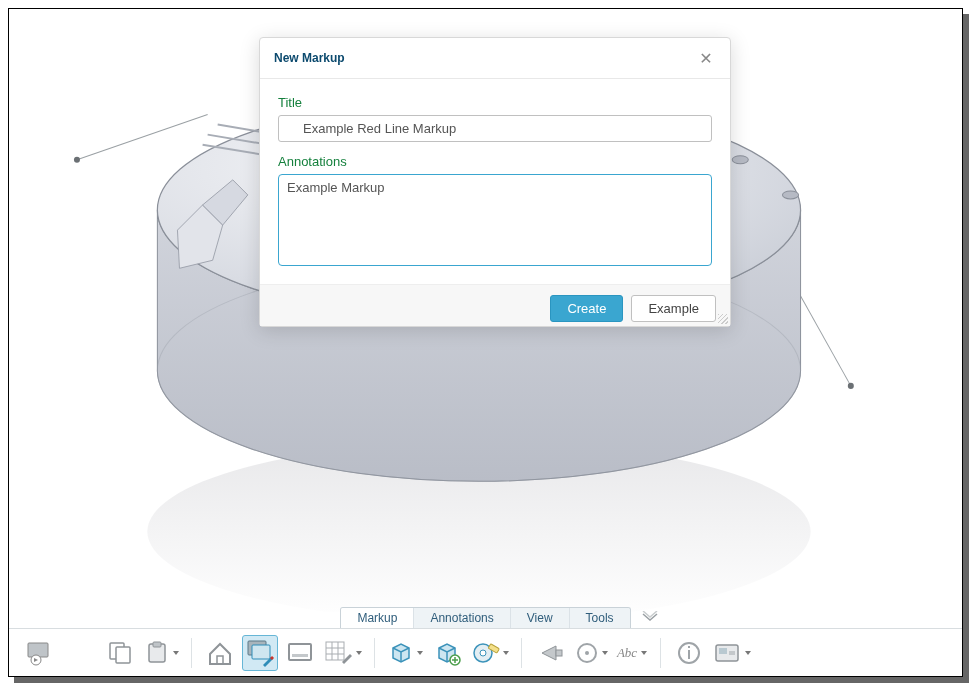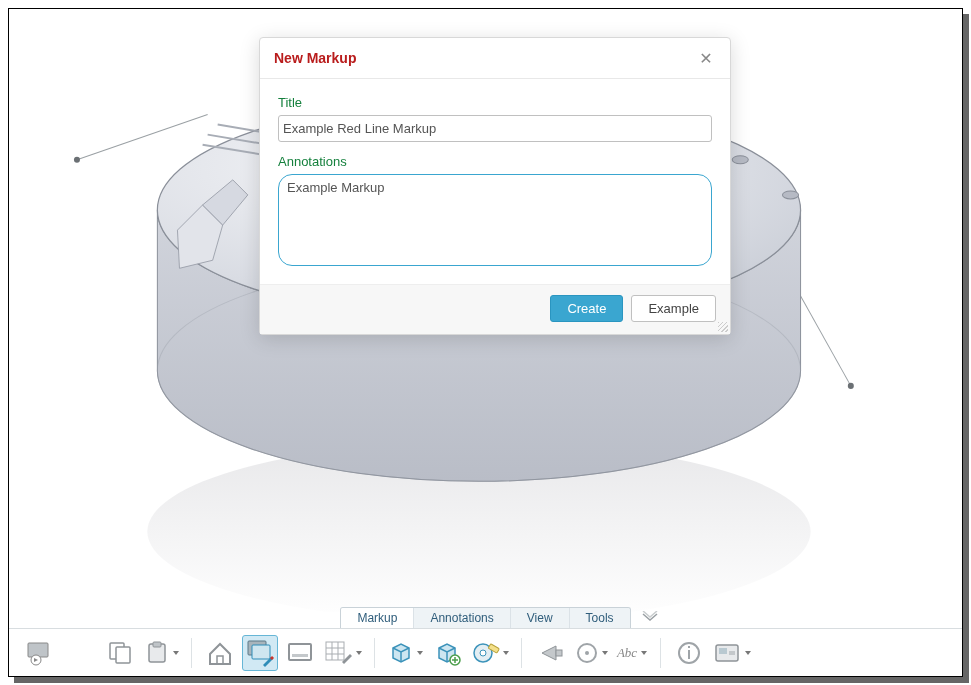--- a/index.html
+++ b/index.html
@@ -45,23 +45,23 @@
   z-index: 100;
 }
 .dialog-header {
   padding: 10px 14px;
   display: flex;
   justify-content: space-between;
   align-items: center;
   border-bottom: 1px solid #e8e8e8;
 }
 .dialog-header h2 {
-  font-size: 14px;
+  font-size: 12px;
   font-weight: 600;
-  color: #b91c1c;
+  color: #0c4a6e;
 }
 .close-btn {
   width: 20px; height: 20px;
   display: flex; align-items: center; justify-content: center;
   cursor: pointer;
   color: #888;
   font-size: 16px;
   border: none;
   background: none;
 }
@@ -71,41 +71,41 @@
 .field-label {
   font-size: 13px;
   color: #15803d;
   font-weight: 400;
   margin-bottom: 5px;
   margin-top: 6px;
   display: block;
 }
 .text-input {
   width: 100%;
-  padding: 5px 4px;
+  padding: 5px 24px;
   font-size: 13px;
   color: #555;
   border: 1px solid #c0c0c0;
   border-radius: 3px;
   outline: none;
 }
 .text-area {
   width: 100%;
   height: 92px;
   padding: 5px 8px;
   font-size: 13px;
   color: #555;
   border: 1px solid #3aa6d0;
-  border-radius: 14px;
+  border-radius: 4px;
   outline: none;
   resize: none;
   font-family: inherit;
 }
 .dialog-footer {
-  padding: 10px 14px 12px;
+  padding: 10px 14px 4px;
   display: flex;
   justify-content: flex-end;
   gap: 8px;
   background: #f7f7f7;
   border-top: 1px solid #eee;
   position: relative;
 }
 .dialog-footer::after {
   content: "";
   position: absolute;

